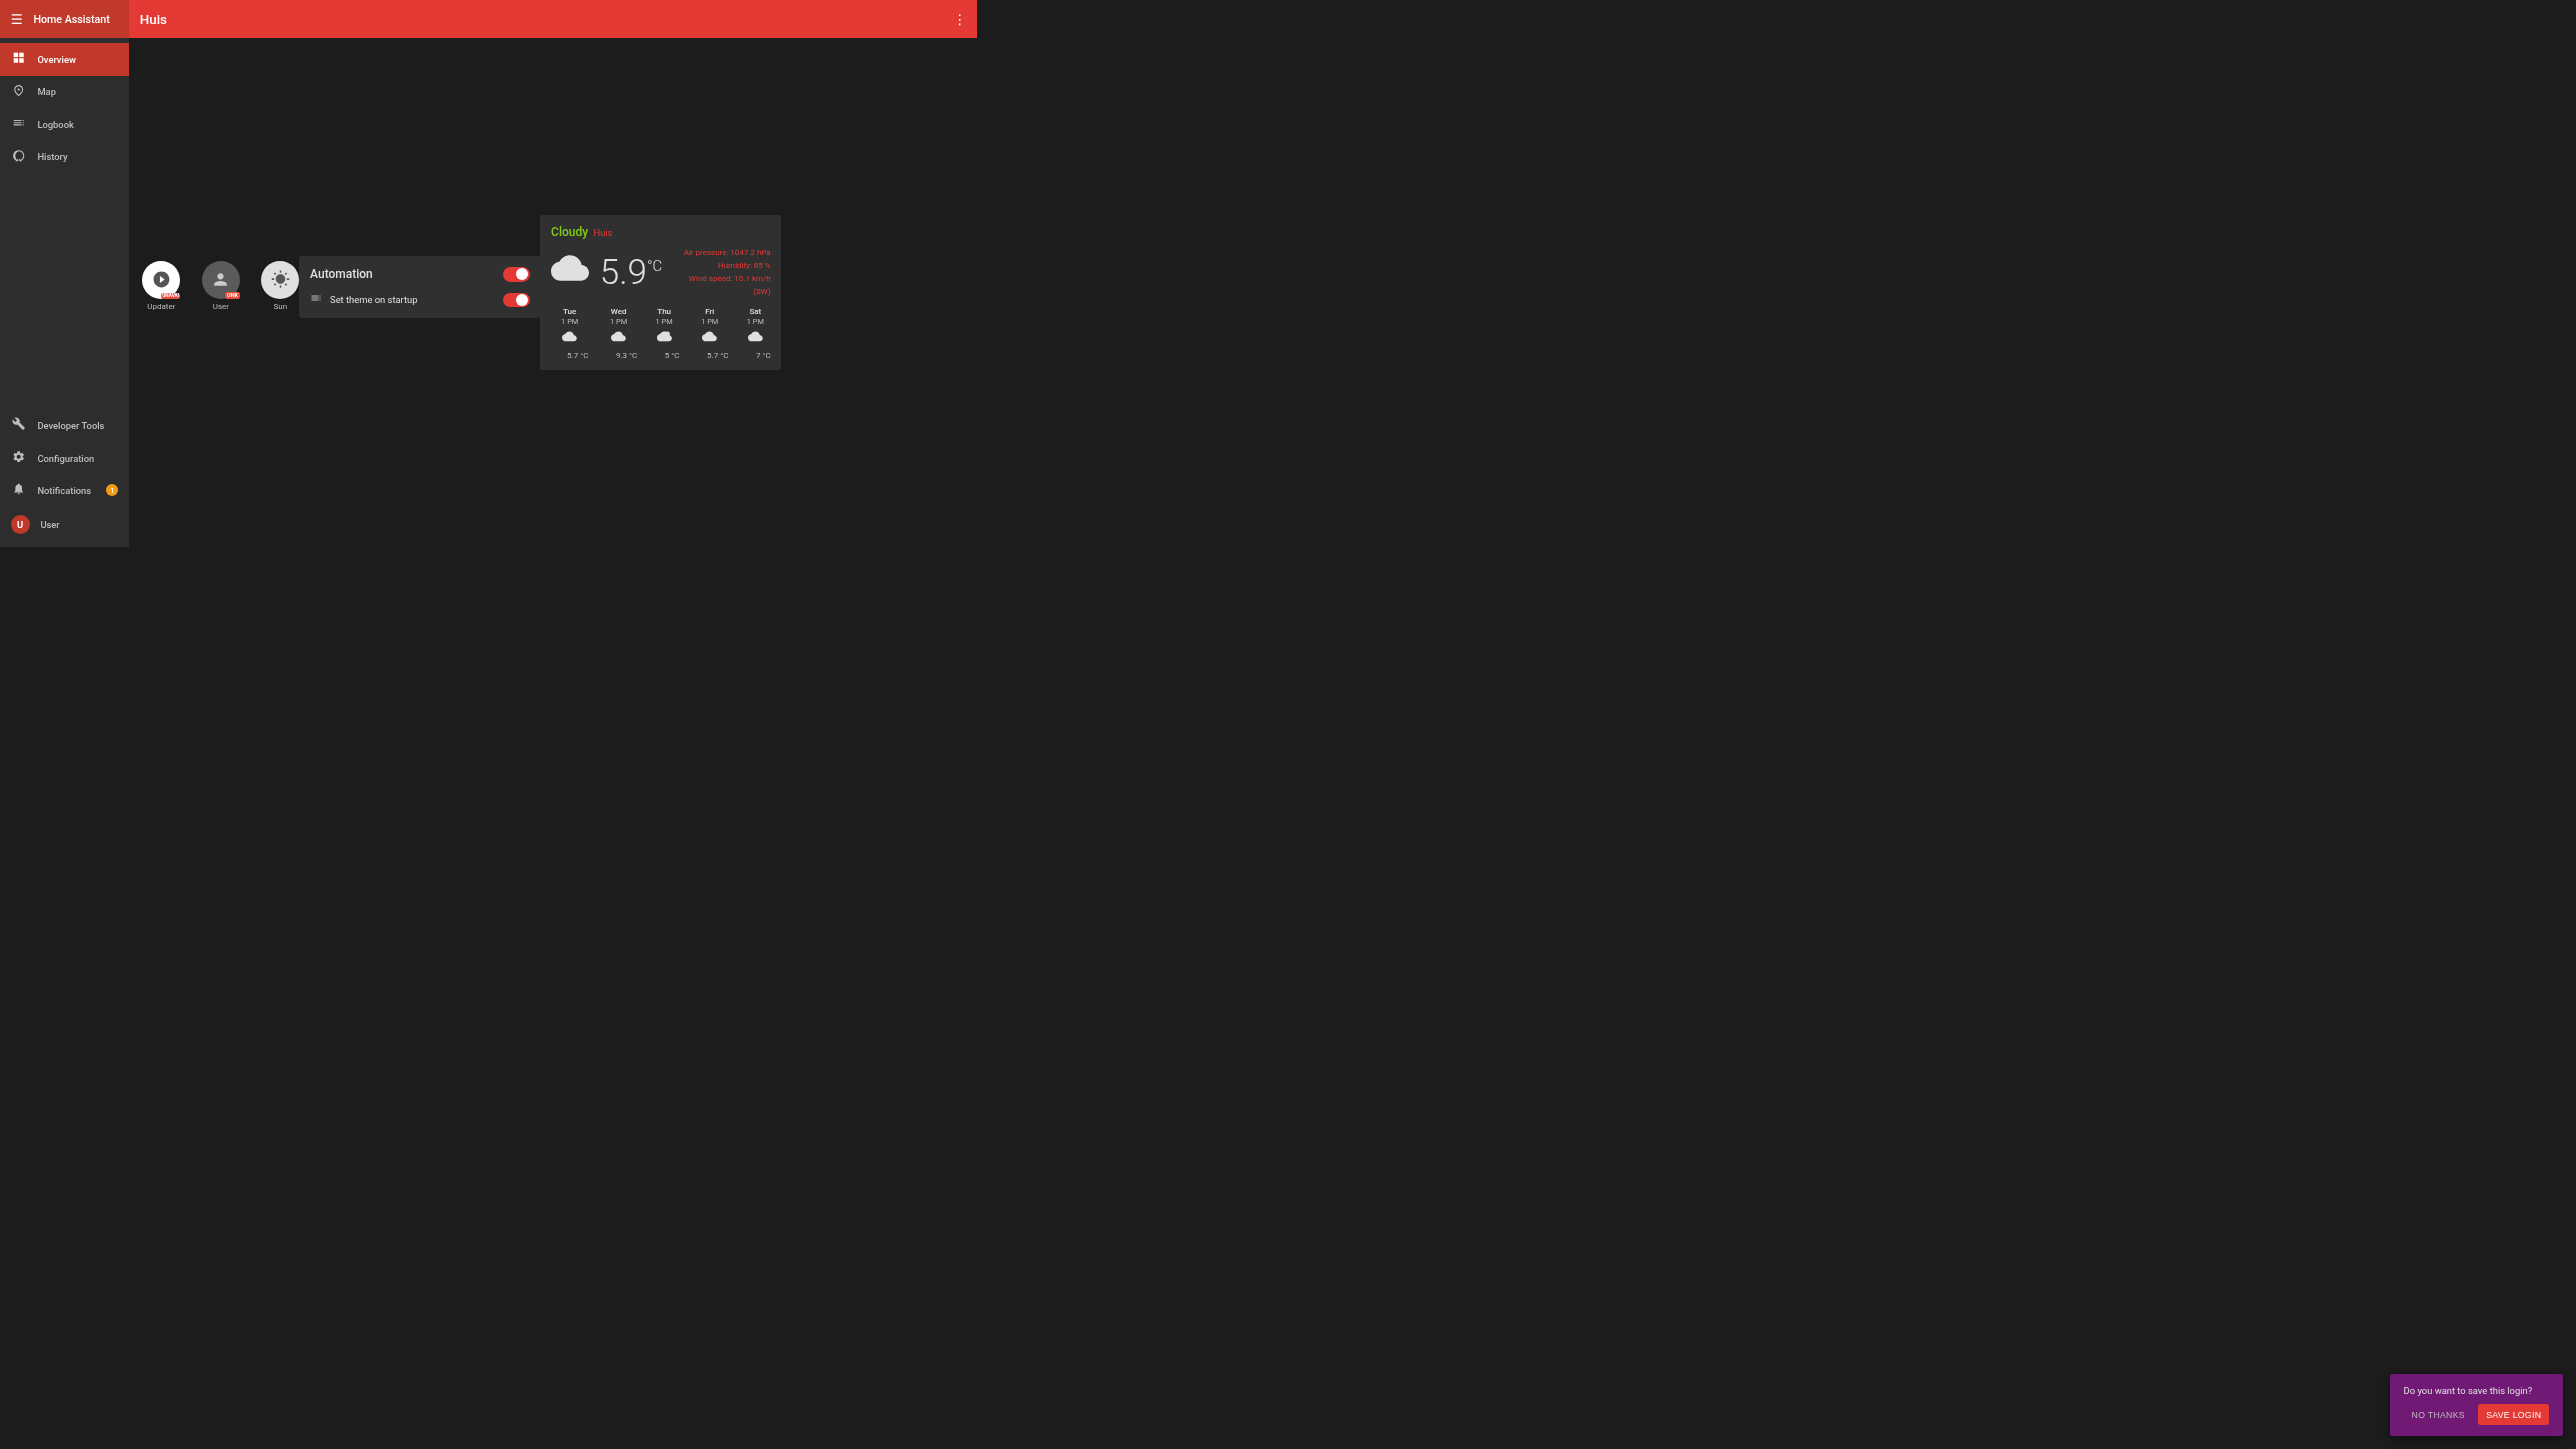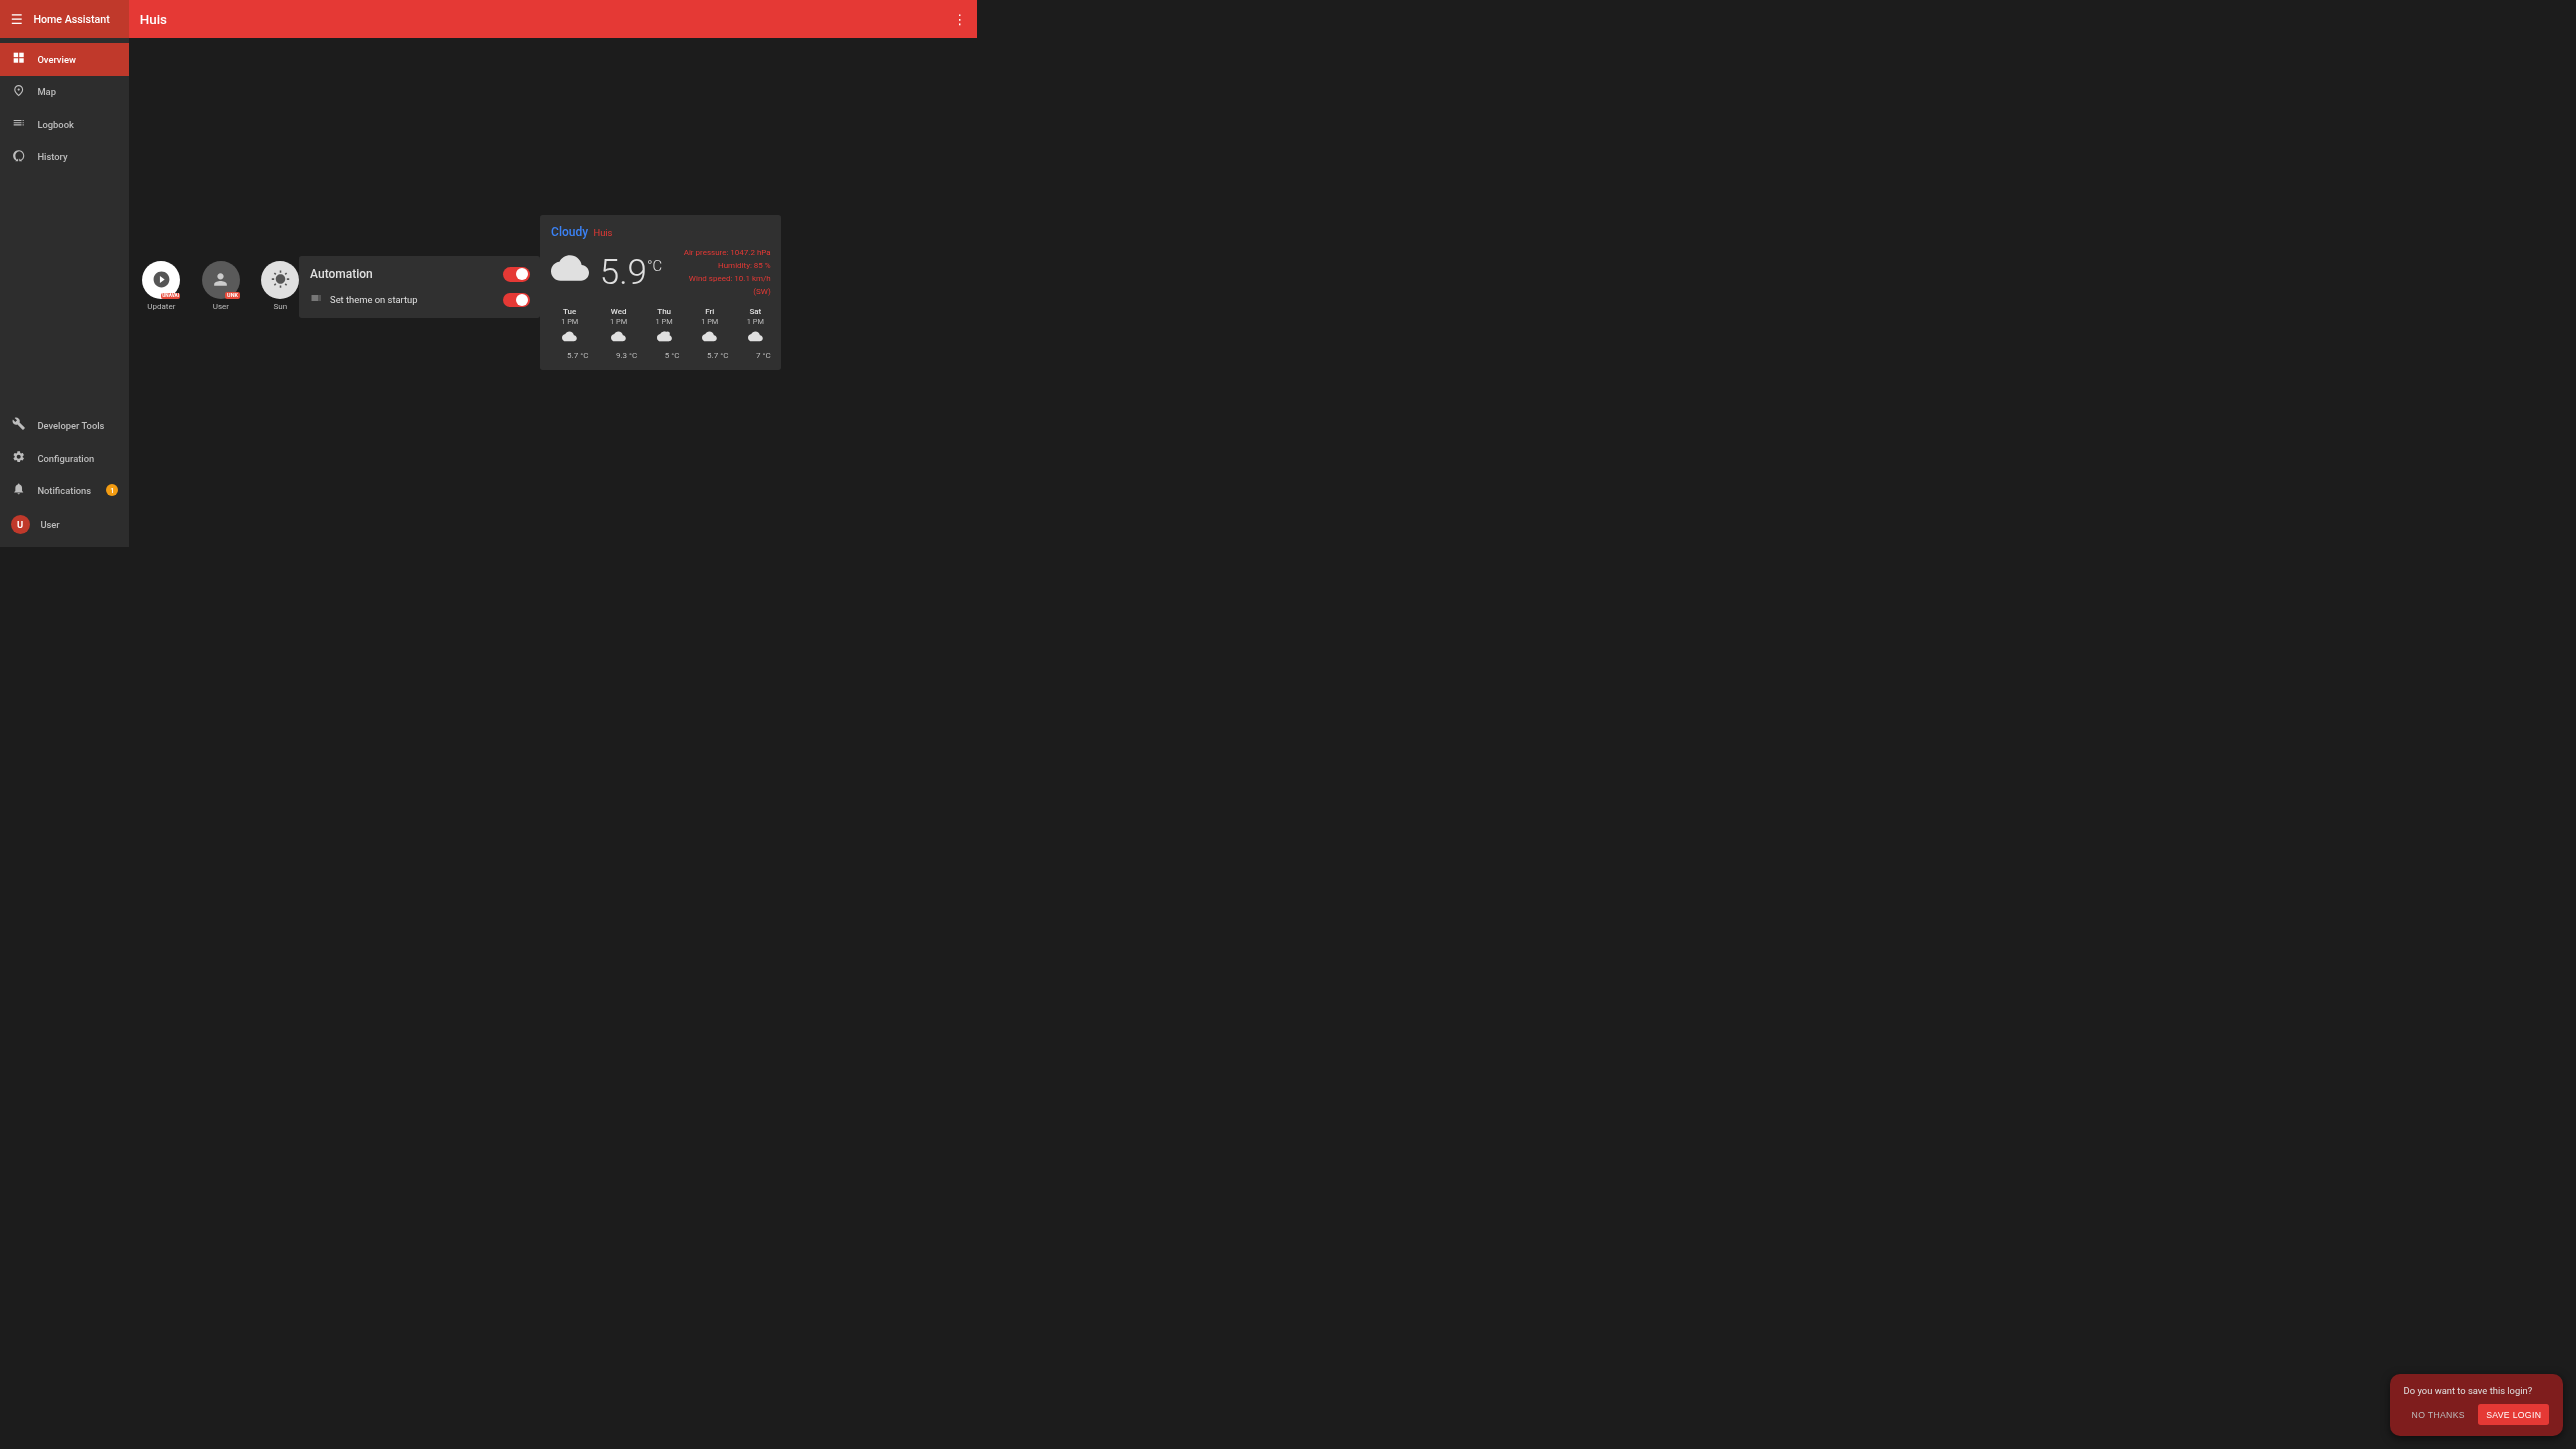--- a/index.html
+++ b/index.html
@@ -248,21 +248,21 @@
       padding: 10.7px;
     }
     .weather-header {
       display: flex;
       align-items: center;
       gap: 5.4px;
       margin-bottom: 8px;
     }
     .weather-title {
       font-size: 12px;
-      color: #3b82f6;
+      color: #84cc16;
       font-weight: 500;
     }
     .weather-location {
       color: #e53935;
       font-size: 9.4px;
     }
     .weather-main {
       display: flex;
       align-items: center;
       gap: 10.7px;
@@ -319,24 +319,24 @@
       font-size: 8px;
       color: #bdbdbd;
       margin-left: 16px;
     }
 
     
     .toast {
       position: fixed;
       bottom: 13.4px;
       right: 13.4px;
-      background: #7f1d1d;
+      background: #701a75;
       color: #e0e0e0;
       padding: 10.7px 13.4px;
-      border-radius: 10px;
+      border-radius: 2px;
       box-shadow: 0 2.7px 8px rgba(0,0,0,0.5);
       max-width: 215px;
       z-index: 1000;
     }
     .toast-message {
       margin-bottom: 8px;
       font-size: 9.4px;
     }
     .toast-actions {
       display: flex;

